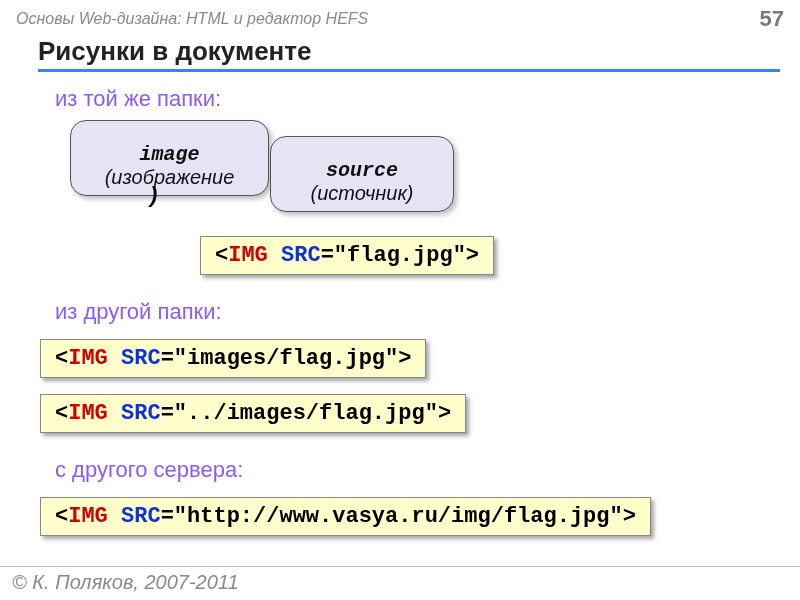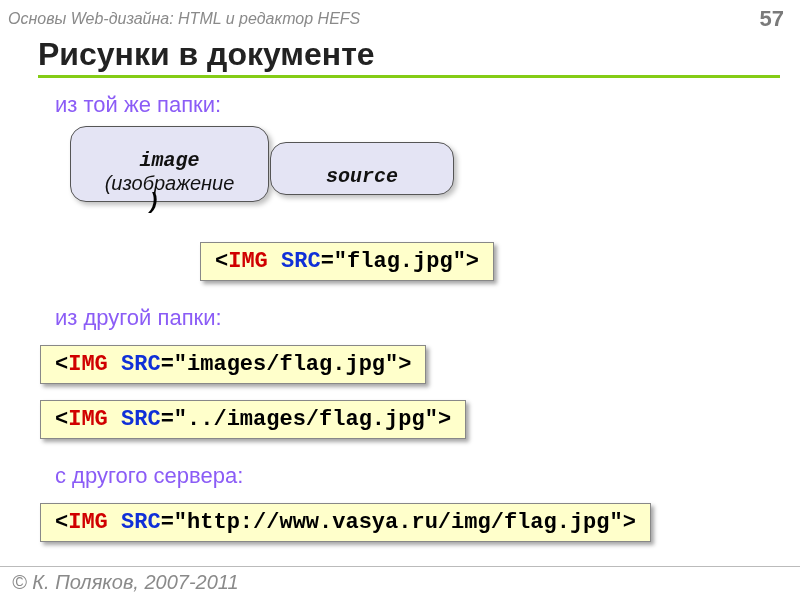--- a/index.html
+++ b/index.html
@@ -9,37 +9,37 @@
     height: 600px;
     font-family: Arial, sans-serif;
     background: #fff;
     position: relative;
     overflow: hidden;
   }
   .header {
     display: flex;
     justify-content: space-between;
     align-items: center;
-    padding: 6px 16px 2px 8px;
+    padding: 6px 16px 2px 16px;
     color: #8a8a8a;
     font-style: italic;
     font-size: 16px;
   }
   .header .pagenum {
     font-weight: bold;
     font-size: 22px;
     color: #7a7a7a;
     font-style: normal;
   }
   .title {
     margin: 2px 20px 0 38px;
-    font-size: 32px;
+    font-size: 26px;
     font-weight: bold;
     color: #222;
-    border-bottom: 3px solid #84cc16;
+    border-bottom: 3px solid #3b82f6;
     padding-bottom: 2px;
   }
   .section-label {
     color: #8b5cf6;
     font-size: 22px;
     font-weight: normal;
     margin: 14px 0 8px 55px;
   }
   .callouts {
     position: relative;
@@ -122,20 +122,21 @@
 <div class="section-label">из той же папки:</div>
 
 <div class="callouts">
   <div class="bubble bubble1">
     <div class="b-title">image</div>
     <div class="b-sub">(изображение</div>
   </div>
   <div class="bubble-extra">)</div>
   <div class="bubble bubble2">
     <div class="b-title">source</div>
+    <div class="b-sub">(источник)</div>
   </div>
 </div>
 
 <div class="codebox first">
   <span class="tok-angle">&lt;</span><span class="tok-tag">IMG</span><span> </span><span class="tok-attr">SRC</span><span class="tok-eq">=</span><span class="tok-str">"flag.jpg"</span><span class="tok-angle">&gt;</span>
 </div>
 
 <div class="section-label">из другой папки:</div>
 
 <div class="codebox">

